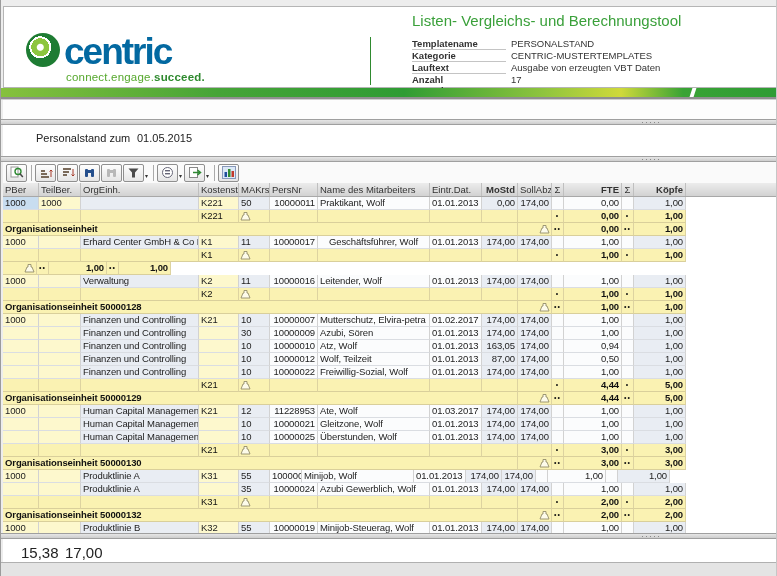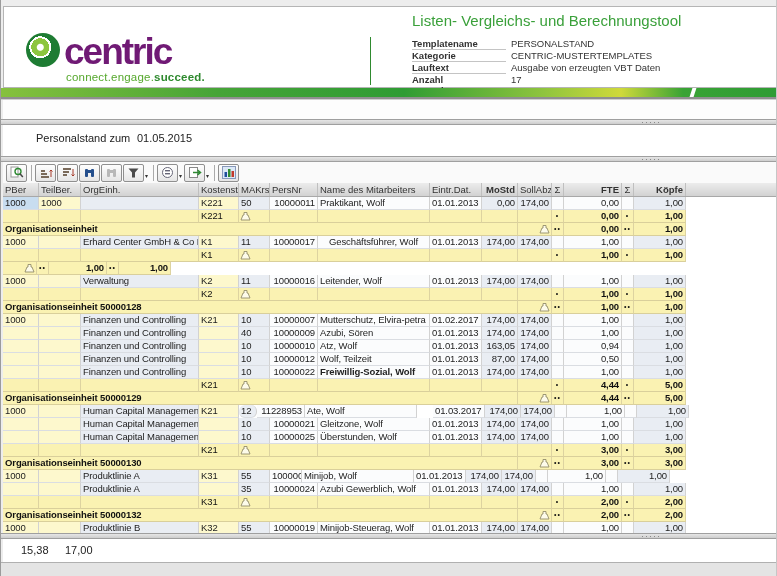--- a/index.html
+++ b/index.html
@@ -5,21 +5,21 @@
   html,body{margin:0;padding:0;background:#ededed;}
   .screen{position:relative;width:777px;height:576px;background:#ededed;overflow:hidden;
           font-family:"Liberation Sans",sans-serif;color:#222;
           border-left:1px solid #9b9b9b;border-right:1px solid #c6c6c6;box-sizing:border-box;}
   
   .header-card{position:absolute;top:6px;left:2px;right:0;height:82px;background:#fff;
                border:1px solid #b5b5b5;border-right:none;box-sizing:border-box;}
   .logo{position:absolute;left:22px;top:26px;display:flex;align-items:flex-end;}
   .logo-mark{width:34px;height:34px;border-radius:50%;
     background:radial-gradient(circle at 42% 42%, #ffffff 0 3px, #8dc63f 4px 9px, #ffffff 9px 11px, #1e7c33 11px 17px);}
-  .logo-word{font-size:37px;font-weight:bold;color:#701a75;letter-spacing:-2px;line-height:30px;margin-left:4px;}
+  .logo-word{font-size:37px;font-weight:bold;color:#0369a1;letter-spacing:-2px;line-height:30px;margin-left:4px;}
   .logo-tag{position:absolute;left:62px;top:64px;font-size:11.5px;color:#56a82d;letter-spacing:0.2px;}
   .logo-tag b{color:#2f8a2f;}
   .vline-green{position:absolute;left:366px;top:30px;bottom:2px;width:1px;background:#2f8a2f;}
   .report-title{position:absolute;left:408px;top:5px;font-size:15px;color:#3aa03a;}
   .fields{position:absolute;left:408px;top:31px;font-size:9.5px;}
   .frow{display:flex;height:12px;line-height:11px;}
   .flabel{width:94px;font-weight:bold;color:#333;}
   .flabel.ul{border-bottom:1px solid #c4c4c4;}
   .fvalue{margin-left:5px;color:#333;white-space:nowrap;}
   .green-band{position:absolute;top:88px;left:0;right:0;height:9px;
@@ -64,21 +64,21 @@
   .yb{background:#faf2b2;border-right:1px solid #ddd3a0;border-bottom:1px solid #d9cf9b;}
   .trow.group .cell, .trow.subtotal .cell{color:#111;}
   .gl{font-weight:bold;}
   .rb{font-weight:bold;text-align:right;}
   .ce{text-align:center;padding:0;}
   .sig{font-size:7px;letter-spacing:1px;line-height:11px;color:#111;}
   .ic{padding:0 1px;}
   .ri{text-align:right;}
   .cell svg{vertical-align:middle;}
   
-  .foot-pane{position:absolute;top:539px;left:2px;right:0;height:23px;background:#fff;font-size:11px;}
+  .foot-pane{position:absolute;top:539px;left:2px;right:0;height:23px;background:#fff;font-size:15px;}
   .tot1{position:absolute;left:18px;top:5px;}
   .tot2{position:absolute;left:62px;top:5px;}
   .bottom-gray{position:absolute;top:562px;left:0;right:0;height:14px;background:#e4e4e4;border-top:1px solid #b0b0b0;box-sizing:border-box;}
 </style>
 </head>
 <body>
 
 <div class="screen">
 
   <div class="header-card">
@@ -361,21 +361,21 @@
         <div class="cell w c" style="width: 12px;"></div>
         <div class="cell w r" style="width: 58px;">1,00</div>
         <div class="cell w c" style="width: 12px;"></div>
         <div class="cell g r" style="width: 52px;">1,00</div>
       </div>
       <div class="trow data">
         <div class="cell y" style="width: 36px;"></div>
         <div class="cell y" style="width: 42px;"></div>
         <div class="cell g" style="width: 118px;">Finanzen und Controlling</div>
         <div class="cell y" style="width: 40px;"></div>
-        <div class="cell g" style="width: 31px;">40</div>
+        <div class="cell g" style="width: 31px;">30</div>
         <div class="cell w r" style="width: 48px;">10000009</div>
         <div class="cell w" style="width: 112px;">Azubi, Sören</div>
         <div class="cell w" style="width: 52px;">01.01.2013</div>
         <div class="cell g r" style="width: 36px;">174,00</div>
         <div class="cell g r" style="width: 34px;">174,00</div>
         <div class="cell w c" style="width: 12px;"></div>
         <div class="cell w r" style="width: 58px;">1,00</div>
         <div class="cell w c" style="width: 12px;"></div>
         <div class="cell g r" style="width: 52px;">1,00</div>
       </div>
@@ -411,21 +411,21 @@
         <div class="cell w c" style="width: 12px;"></div>
         <div class="cell g r" style="width: 52px;">1,00</div>
       </div>
       <div class="trow data">
         <div class="cell y" style="width: 36px;"></div>
         <div class="cell y" style="width: 42px;"></div>
         <div class="cell g" style="width: 118px;">Finanzen und Controlling</div>
         <div class="cell y" style="width: 40px;"></div>
         <div class="cell g" style="width: 31px;">10</div>
         <div class="cell w r" style="width: 48px;">10000022</div>
-        <div class="cell w" style="width: 112px; font-weight: bold;">Freiwillig-Sozial, Wolf</div>
+        <div class="cell w" style="width: 112px;">Freiwillig-Sozial, Wolf</div>
         <div class="cell w" style="width: 52px;">01.01.2013</div>
         <div class="cell g r" style="width: 36px;">174,00</div>
         <div class="cell g r" style="width: 34px;">174,00</div>
         <div class="cell w c" style="width: 12px;"></div>
         <div class="cell w r" style="width: 58px;">1,00</div>
         <div class="cell w c" style="width: 12px;"></div>
         <div class="cell g r" style="width: 52px;">1,00</div>
       </div>
       <div class="trow subtotal">
         <div class="cell yb" style="width: 36px;"></div>
@@ -453,24 +453,24 @@
         <div class="cell yb ce sig" style="width: 12px;">••</div>
         <div class="cell yb rb" style="width: 58px;">4,44</div>
         <div class="cell yb ce sig" style="width: 12px;">••</div>
         <div class="cell yb rb" style="width: 52px;">5,00</div>
       </div>
       <div class="trow data">
         <div class="cell y" style="width: 36px;">1000</div>
         <div class="cell y" style="width: 42px;"></div>
         <div class="cell g" style="width: 118px;">Human Capital Management</div>
         <div class="cell y" style="width: 40px;">K21</div>
-        <div class="cell g" style="width: 18px; border-radius: 6px;">12</div>
+        <div class="cell g" style="width: 31px;">12</div>
         <div class="cell w r" style="width: 48px;">11228953</div>
         <div class="cell w" style="width: 112px;">Ate, Wolf</div>
-        <div class="cell w" style="width: 52px; margin-left: 16px;">01.03.2017</div>
+        <div class="cell w" style="width: 52px;">01.03.2017</div>
         <div class="cell g r" style="width: 36px;">174,00</div>
         <div class="cell g r" style="width: 34px;">174,00</div>
         <div class="cell w c" style="width: 12px;"></div>
         <div class="cell w r" style="width: 58px;">1,00</div>
         <div class="cell w c" style="width: 12px;"></div>
         <div class="cell g r" style="width: 52px;">1,00</div>
       </div>
       <div class="trow data">
         <div class="cell y" style="width: 36px;"></div>
         <div class="cell y" style="width: 42px;"></div>

